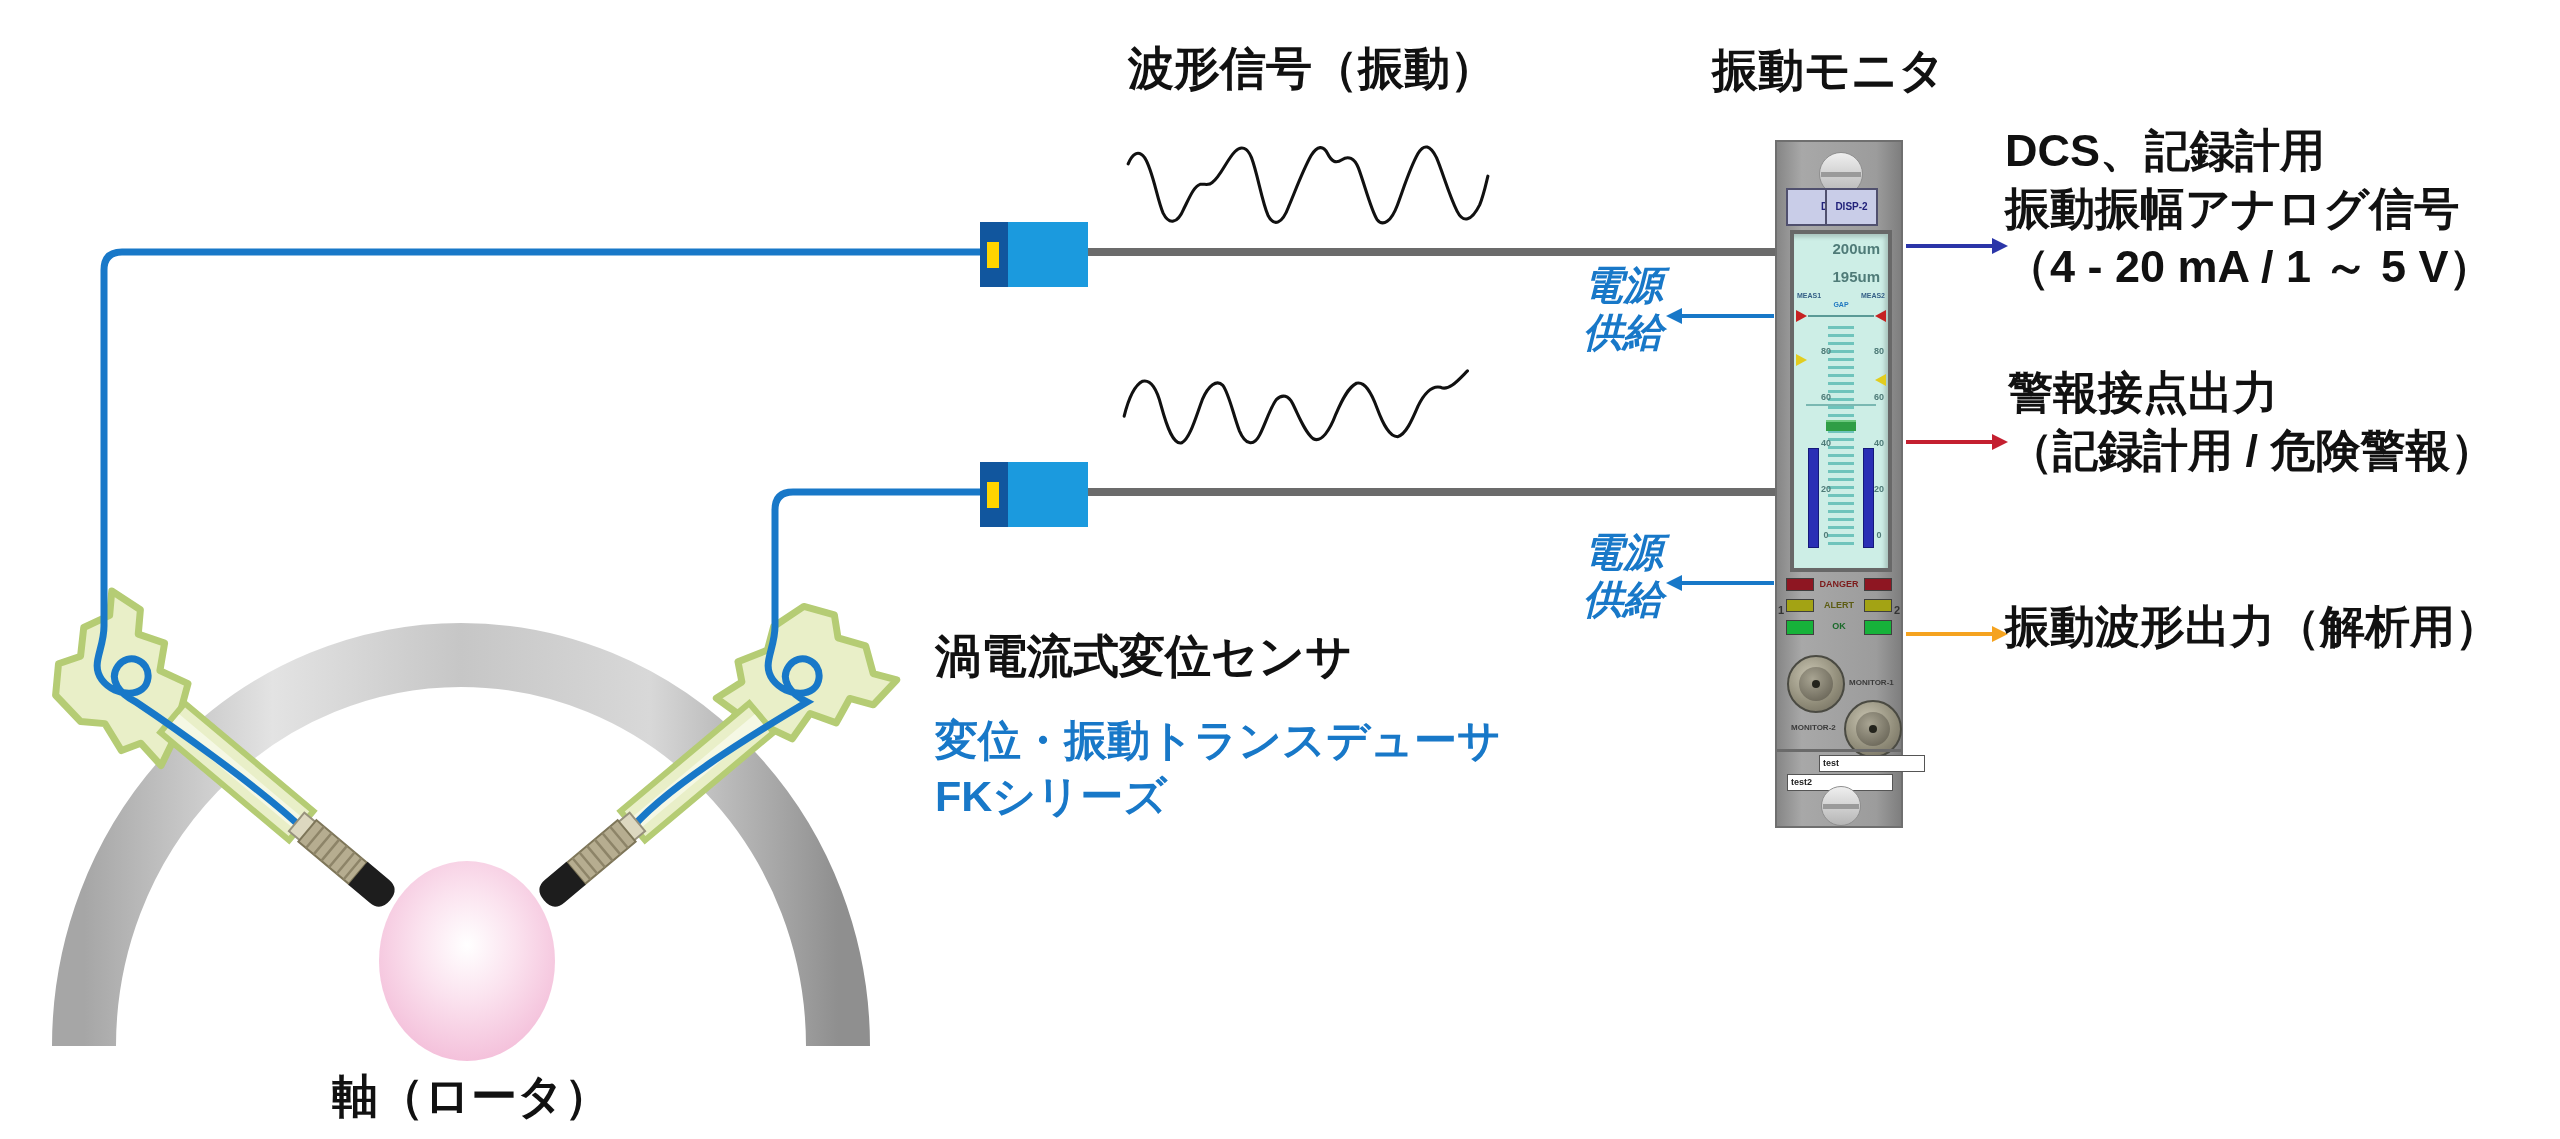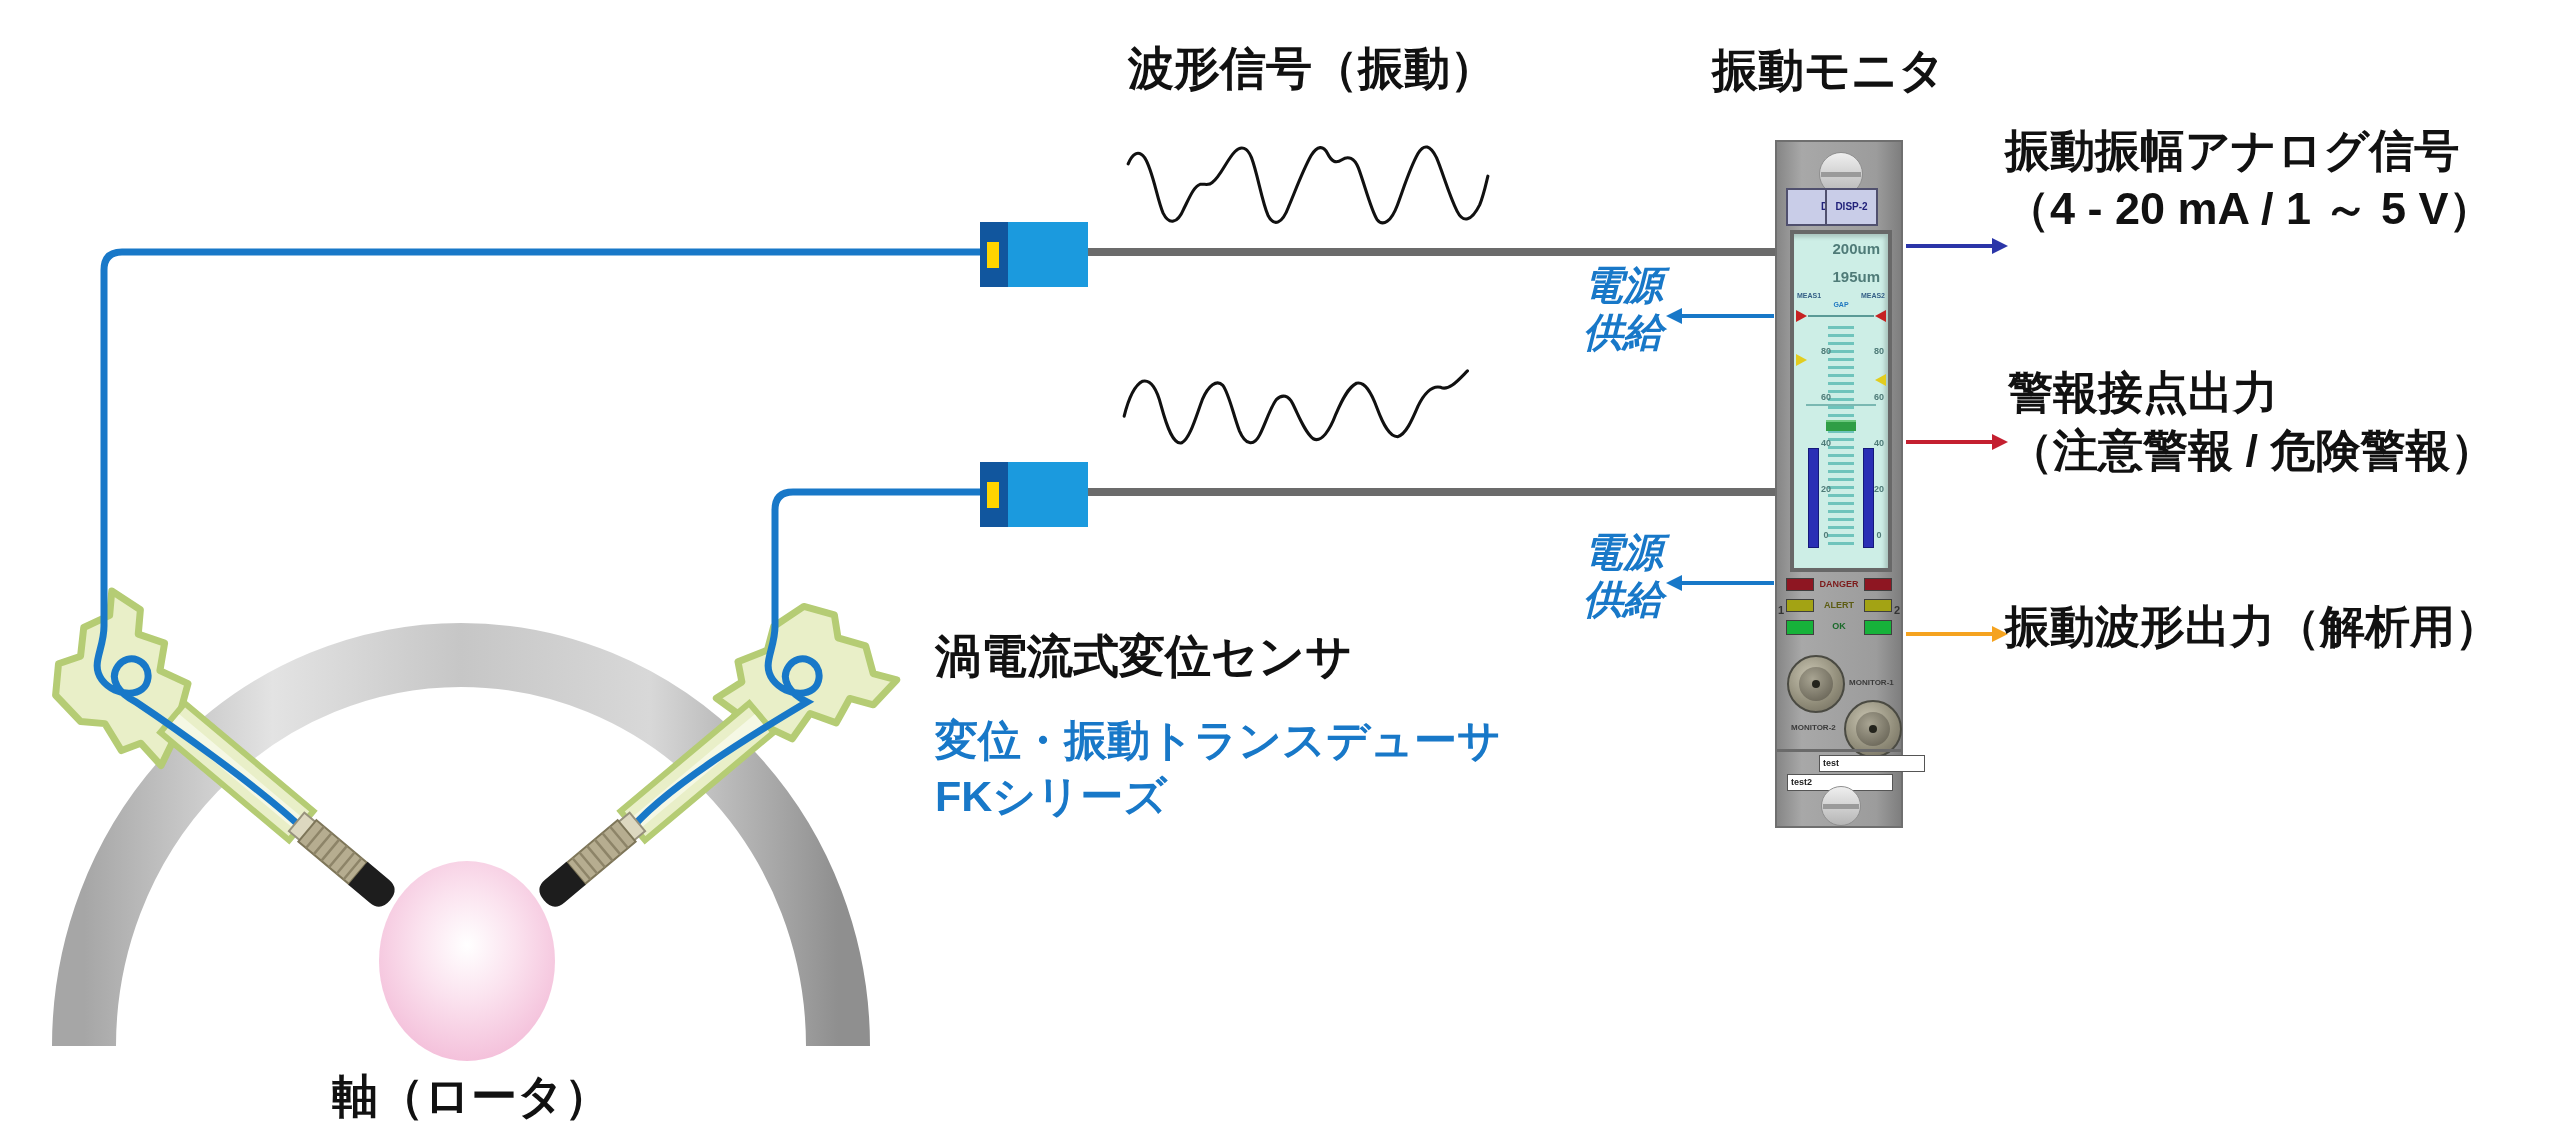--- a/index.html
+++ b/index.html
@@ -202,31 +202,32 @@
   <div class="arrow-l" style="left:1666px;top:575px">
     <div class="line"></div>
     <div class="head"></div>
   </div>
 
   <div class="arrow c-analog" style="left:1906px;top:238px">
     <div class="line"></div>
     <div class="head"></div>
   </div>
   <div class="abs jp t45" style="left:2005px;top:122px">
+    <div>DCS、記録計用</div>
     <div>振動振幅アナログ信号</div>
     <div>（4 - 20 mA / 1 ～ 5 V）</div>
   </div>
 
   <div class="arrow c-alarm" style="left:1906px;top:434px">
     <div class="line"></div>
     <div class="head"></div>
   </div>
   <div class="abs jp t45" style="left:2008px;top:364px">
     <div>警報接点出力</div>
-    <div>（注意警報 / 危険警報）</div>
+    <div>（記録計用 / 危険警報）</div>
   </div>
 
   <div class="arrow c-wave" style="left:1906px;top:626px">
     <div class="line"></div>
     <div class="head"></div>
   </div>
   <div class="abs jp t45" style="left:2005px;top:598px">振動波形出力（解析用）</div>
 
   <div id="monitor">
     <div class="screw" id="screw-top"></div>

